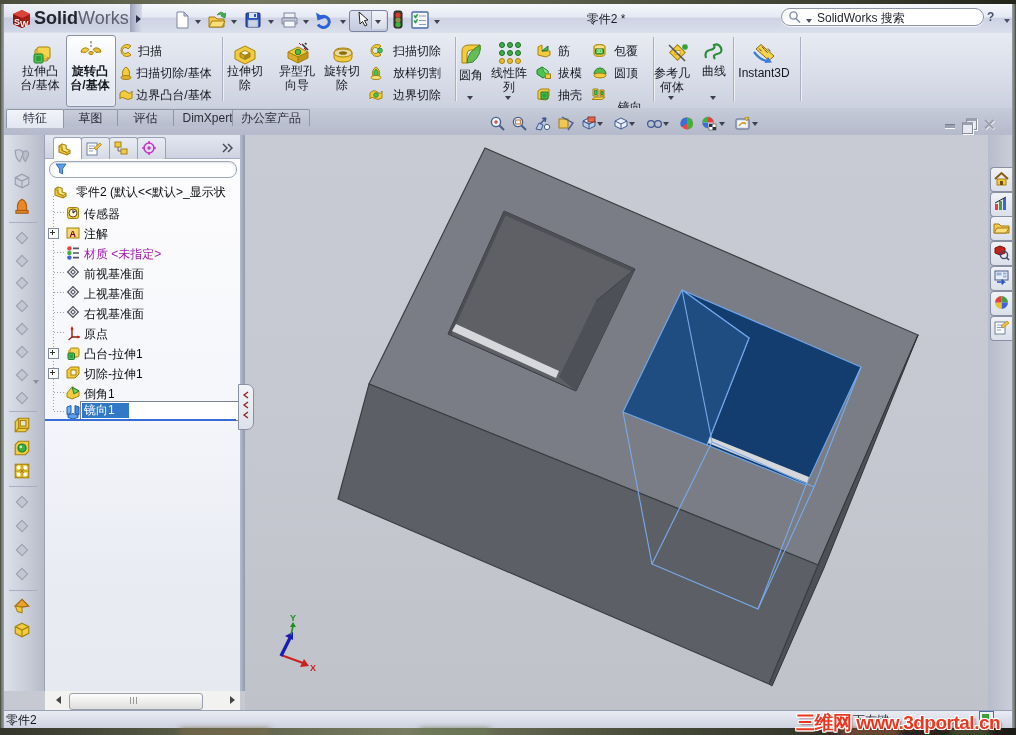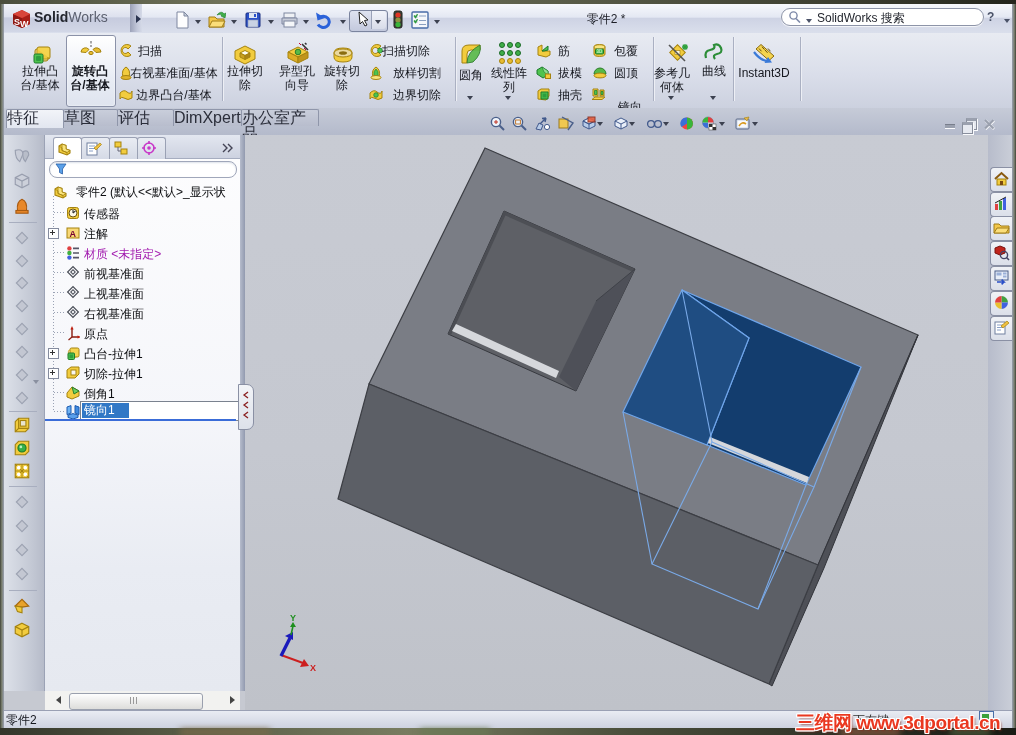--- a/index.html
+++ b/index.html
@@ -5,33 +5,33 @@
 html,body{margin:0;padding:0;width:1016px;height:735px;overflow:hidden;font-family:"Liberation Sans",sans-serif;}
 .abs{position:absolute;}
 #root{position:relative;width:1016px;height:735px;background:#c6c9d1;overflow:hidden;}
 #deskTop{left:0;top:0;width:1016px;height:4px;background:linear-gradient(to right,#4a4d3c,#76795f 25%,#5a5d49 55%,#393b2e 85%,#23251c);}
 #deskBot{left:0;top:728px;width:1016px;height:7px;background:linear-gradient(to right,#33352a,#585c46 18%,#787c60 40%,#4a4e3b 62%,#2c2e24 85%,#191b14);}
 #winL{left:0;top:4px;width:4px;height:724px;background:linear-gradient(to right,#3f4236,#767b6b 40%,#9aa0b0);}
 #winR{left:1012px;top:4px;width:4px;height:724px;background:linear-gradient(to left,#3f4236,#767b6b 40%,#9aa0b0);}
 #title{left:4px;top:4px;width:1008px;height:29px;background:linear-gradient(#f6f8fc 0%,#e4e8f3 45%,#ced3e4 50%,#dadfec 100%);border-bottom:1px solid #9aa0b4;}
 #logoArea{left:4px;top:4px;width:126px;height:28px;background:linear-gradient(#f0f2f8 0%,#dde1ee 45%,#c6cbde 50%,#d2d7e6 100%);}
 #logoShadow{left:130px;top:4px;width:12px;height:28px;background:linear-gradient(to right,#9ba1b8,#c3c8da 60%,#d5dae8);}
-.ttxt{font-size:14px;}
+.ttxt{font-size:18px;}
 #swname{left:34px;top:8px;}
 #titleTxt{left:546px;top:11px;font-size:12px;color:#1c1e26;width:120px;text-align:center;}
 #search{left:781px;top:8px;width:201px;height:16px;background:#fff;border:1px solid #8d94a8;border-radius:9px;box-shadow:0 1px 1px rgba(255,255,255,.8);}
 #searchTxt{left:817px;top:10px;font-size:12px;color:#23262e;}
 #helpQ{left:987px;top:10px;font-size:12px;color:#4a5268;font-weight:bold;}
 #ribbon{left:4px;top:33px;width:1008px;height:75px;background:linear-gradient(#e8ebf2 0%,#dadeea 55%,#ccd1df 100%);border-bottom:1px solid #a8aec0;}
 .rlabel{position:absolute;font-size:12px;color:#15171e;text-align:center;line-height:14px;white-space:nowrap;}
 .rsep{position:absolute;top:37px;width:1px;height:64px;background:#aab0c2;border-right:1px solid #edeff5;}
 .dd{position:absolute;width:0;height:0;border-left:3px solid transparent;border-right:3px solid transparent;border-top:4px solid #3c4150;}
 #hotBtn{left:66px;top:35px;width:48px;height:70px;background:linear-gradient(#ffffff,#e9edf5 60%,#dfe4ef);border:1px solid #8b92a8;border-radius:3px;box-shadow:inset 0 0 2px #fff;}
 #tabrow{left:4px;top:108px;width:1008px;height:27px;background:linear-gradient(#c6cbd8,#b4bacb);}
-.tab{position:absolute;top:109px;height:16px;font-size:16px;color:#2b2e3a;line-height:16px;text-align:left;background:linear-gradient(#c9cedb,#b8bdcd);border:1px solid #8f96aa;border-bottom:none;border-radius:2px 2px 0 0;}
+.tab{position:absolute;top:109px;height:16px;font-size:12px;color:#2b2e3a;line-height:16px;text-align:center;background:linear-gradient(#c9cedb,#b8bdcd);border:1px solid #8f96aa;border-bottom:none;border-radius:2px 2px 0 0;}
 #tabActive{background:linear-gradient(#f2f4f9,#e2e6f0);height:18px;z-index:2;}
 #ltb{left:4px;top:135px;width:40px;height:556px;background:linear-gradient(to right,#dde1e9,#c3c8d4 70%,#b6bbc9);border-right:1px solid #9ba2b5;}
 .lsep{position:absolute;left:9px;width:28px;height:1px;background:#a8aebf;}
 #tree{left:45px;top:135px;width:195px;height:556px;background:linear-gradient(#fdfdfe 0%,#f5f6fa 50%,#e9ecf3 78%,#e6e9f0 100%);}
 #treetabs{left:45px;top:135px;width:195px;height:23px;background:linear-gradient(#e3e7f0,#cdd2e0);border-bottom:1px solid #a6adc0;}
 .ttab{position:absolute;top:137px;width:27px;height:21px;background:linear-gradient(#e9ecf3,#d5dae6);border:1px solid #9aa1b4;border-bottom:none;border-radius:3px 3px 0 0;}
 #filter{left:49px;top:161px;width:186px;height:15px;border:1px solid #a0a7ba;border-radius:8px;background:#fff;box-shadow:inset 0 1px 2px #dde2ea;}
 .trow{position:absolute;left:45px;width:195px;height:20px;font-size:12px;color:#0c0d10;}
 .plus{position:absolute;width:9px;height:9px;background:#fff;border:1px solid #848b9e;}
 .plus i{position:absolute;left:1px;top:3px;width:5px;height:1px;background:#333;}
@@ -148,21 +148,21 @@
     </svg>
 <div class="rlabel" style="left:55px;top:64px;width:70px;font-weight:bold;">旋转凸<br>台/基体</div>
 <svg class="abs" style="left:118px;top:43px" width="16" height="15" viewBox="0 0 16 15">
       <path d="M13 3 A6 6 0 1 0 13 12 L10 9 A3 3 0 1 1 10 6 Z" fill="#f2cc3e" stroke="#a5830f"></path>
     </svg>
 <div class="rlabel" style="left:130px;top:44px;width:40px;">扫描</div>
 <svg class="abs" style="left:118px;top:65px" width="16" height="15" viewBox="0 0 16 15">
       <path d="M5 12 Q3 5 8 2 Q13 5 11 12 Z" fill="#f2cc3e" stroke="#a5830f"></path>
       <ellipse cx="8" cy="12.5" rx="5" ry="2" fill="#e0b32a" stroke="#a5830f"></ellipse>
     </svg>
-<div class="rlabel" style="left:129px;top:66px;width:90px;">右视基准面/基体</div>
+<div class="rlabel" style="left:129px;top:66px;width:90px;">扫描切除/基体</div>
 <svg class="abs" style="left:118px;top:87px" width="16" height="15" viewBox="0 0 16 15">
       <path d="M2 6 Q6 2 9 5 Q13 8 14 4 L14 11 Q10 14 6 11 Q3 9 2 12 Z" fill="#f2cc3e" stroke="#a5830f"></path>
     </svg>
 <div class="rlabel" style="left:129px;top:88px;width:90px;">边界凸台/基体</div>
 <svg class="abs" style="left:232px;top:42px" width="26" height="26" viewBox="0 0 26 26">
       <path d="M3 9 L13 4 L23 9 L23 17 L13 22 L3 17 Z" fill="#f2cc3e" stroke="#a5830f"></path>
 <path d="M8 11 L13 8.5 L18 11 L13 13.5 Z" fill="#fdfdf4" stroke="#a5830f"></path>
 <path d="M8 11 L8 15 L13 17.5 L13 13.5 Z" fill="#c9a021" stroke="#a5830f"></path>
 <path d="M18 11 L18 15 L13 17.5 L13 13.5 Z" fill="#ab851a" stroke="#a5830f"></path>
     </svg>
@@ -179,21 +179,21 @@
 <svg class="abs" style="left:330px;top:42px" width="26" height="26" viewBox="0 0 26 26">
       <path d="M4 11 Q4 6 13 6 Q22 6 22 11 L22 15 Q22 20 13 20 Q4 20 4 15 Z" fill="#f2cc3e" stroke="#a5830f"></path>
 <ellipse cx="13" cy="11" rx="9" ry="4" fill="#ead9a0" stroke="#a5830f"></ellipse>
 <ellipse cx="13" cy="11" rx="4" ry="1.8" fill="#8a6d10"></ellipse>
     </svg>
 <div class="rlabel" style="left:307px;top:64px;width:70px;">旋转切<br>除</div>
 <svg class="abs" style="left:368px;top:43px" width="16" height="15" viewBox="0 0 16 15">
       <path d="M13 3 A6 6 0 1 0 13 12 L10 9 A3 3 0 1 1 10 6 Z" fill="#f2cc3e" stroke="#a5830f"></path>
       <circle cx="12" cy="7.5" r="2.4" fill="#4fc34f" stroke="#1c7a2c" stroke-width="0.7"></circle>
     </svg>
-<div class="rlabel" style="left:370px;top:44px;width:60px;text-align:right;">扫描切除</div>
+<div class="rlabel" style="left:387px;top:44px;width:60px;">扫描切除</div>
 <svg class="abs" style="left:368px;top:65px" width="16" height="15" viewBox="0 0 16 15">
       <path d="M5 12 Q3 5 8 2 Q13 5 11 12 Z" fill="#f2cc3e" stroke="#a5830f"></path>
       <path d="M6 11 Q5 6 8 4 Q11 6 10 11 Z" fill="#4fc34f" stroke="#1c7a2c" stroke-width="0.6"></path>
       <ellipse cx="8" cy="12.5" rx="5" ry="2" fill="#f9e47e" stroke="#a5830f"></ellipse>
     </svg>
 <div class="rlabel" style="left:387px;top:66px;width:60px;">放样切割</div>
 <svg class="abs" style="left:368px;top:87px" width="16" height="15" viewBox="0 0 16 15">
       <path d="M2 6 Q6 2 9 5 Q13 8 14 4 L14 11 Q10 14 6 11 Q3 9 2 12 Z" fill="#f2cc3e" stroke="#a5830f"></path>
       <circle cx="8" cy="8" r="2.3" fill="#4fc34f" stroke="#1c7a2c" stroke-width="0.7"></circle>
     </svg>
@@ -272,21 +272,21 @@
 <path d="M7 4.5 l2.5 2.8 M10 2.8 l2.5 2.8 M13 6 l2.5 2.8 M16 4.5 l2.5 2.8" stroke="#6a5210" stroke-width="1"></path>
 <path d="M2 8 Q8 16 15 17" fill="none" stroke="#3a7ad8" stroke-width="2.2"></path>
 <path d="M20 18.5 L12.5 19 L16 13 Z" fill="#3a7ad8"></path>
     </svg>
 <div class="rlabel" style="left:734px;top:66px;width:60px;">Instant3D</div>
 <div class="abs" id="tabrow"></div>
 <div class="tab" id="tabActive" style="left:6px;width:56px;">特征</div>
 <div class="tab" style="left:63px;width:53px;">草图</div>
 <div class="tab" style="left:117px;width:55px;">评估</div>
 <div class="tab" style="left:173px;width:67px;">DimXpert</div>
-<div class="tab" style="left:241px;width:76px;">办公室产品</div>
+<div class="tab" style="left:232px;width:76px;">办公室产品</div>
 <svg class="abs" style="left:489px;top:115px" width="18" height="17" viewBox="0 0 18 17">
       <circle cx="7" cy="7" r="4.6" fill="#eef4fb" stroke="#4a5f8a" stroke-width="1.4"></circle>
       <path d="M10.5 10.5 L15 15" stroke="#4a5f8a" stroke-width="2"></path>
       <path d="M5 7 h4 M7 5 v4" stroke="#c03020" stroke-width="1"></path>
     </svg>
 <svg class="abs" style="left:511px;top:115px" width="18" height="17" viewBox="0 0 18 17">
       <circle cx="7" cy="7" r="4.6" fill="#eef4fb" stroke="#4a5f8a" stroke-width="1.4"></circle>
       <path d="M10.5 10.5 L15 15" stroke="#4a5f8a" stroke-width="2"></path>
       <rect x="4.6" y="5" width="4.8" height="4" fill="none" stroke="#c07830" stroke-width="1"></rect>
     </svg>

